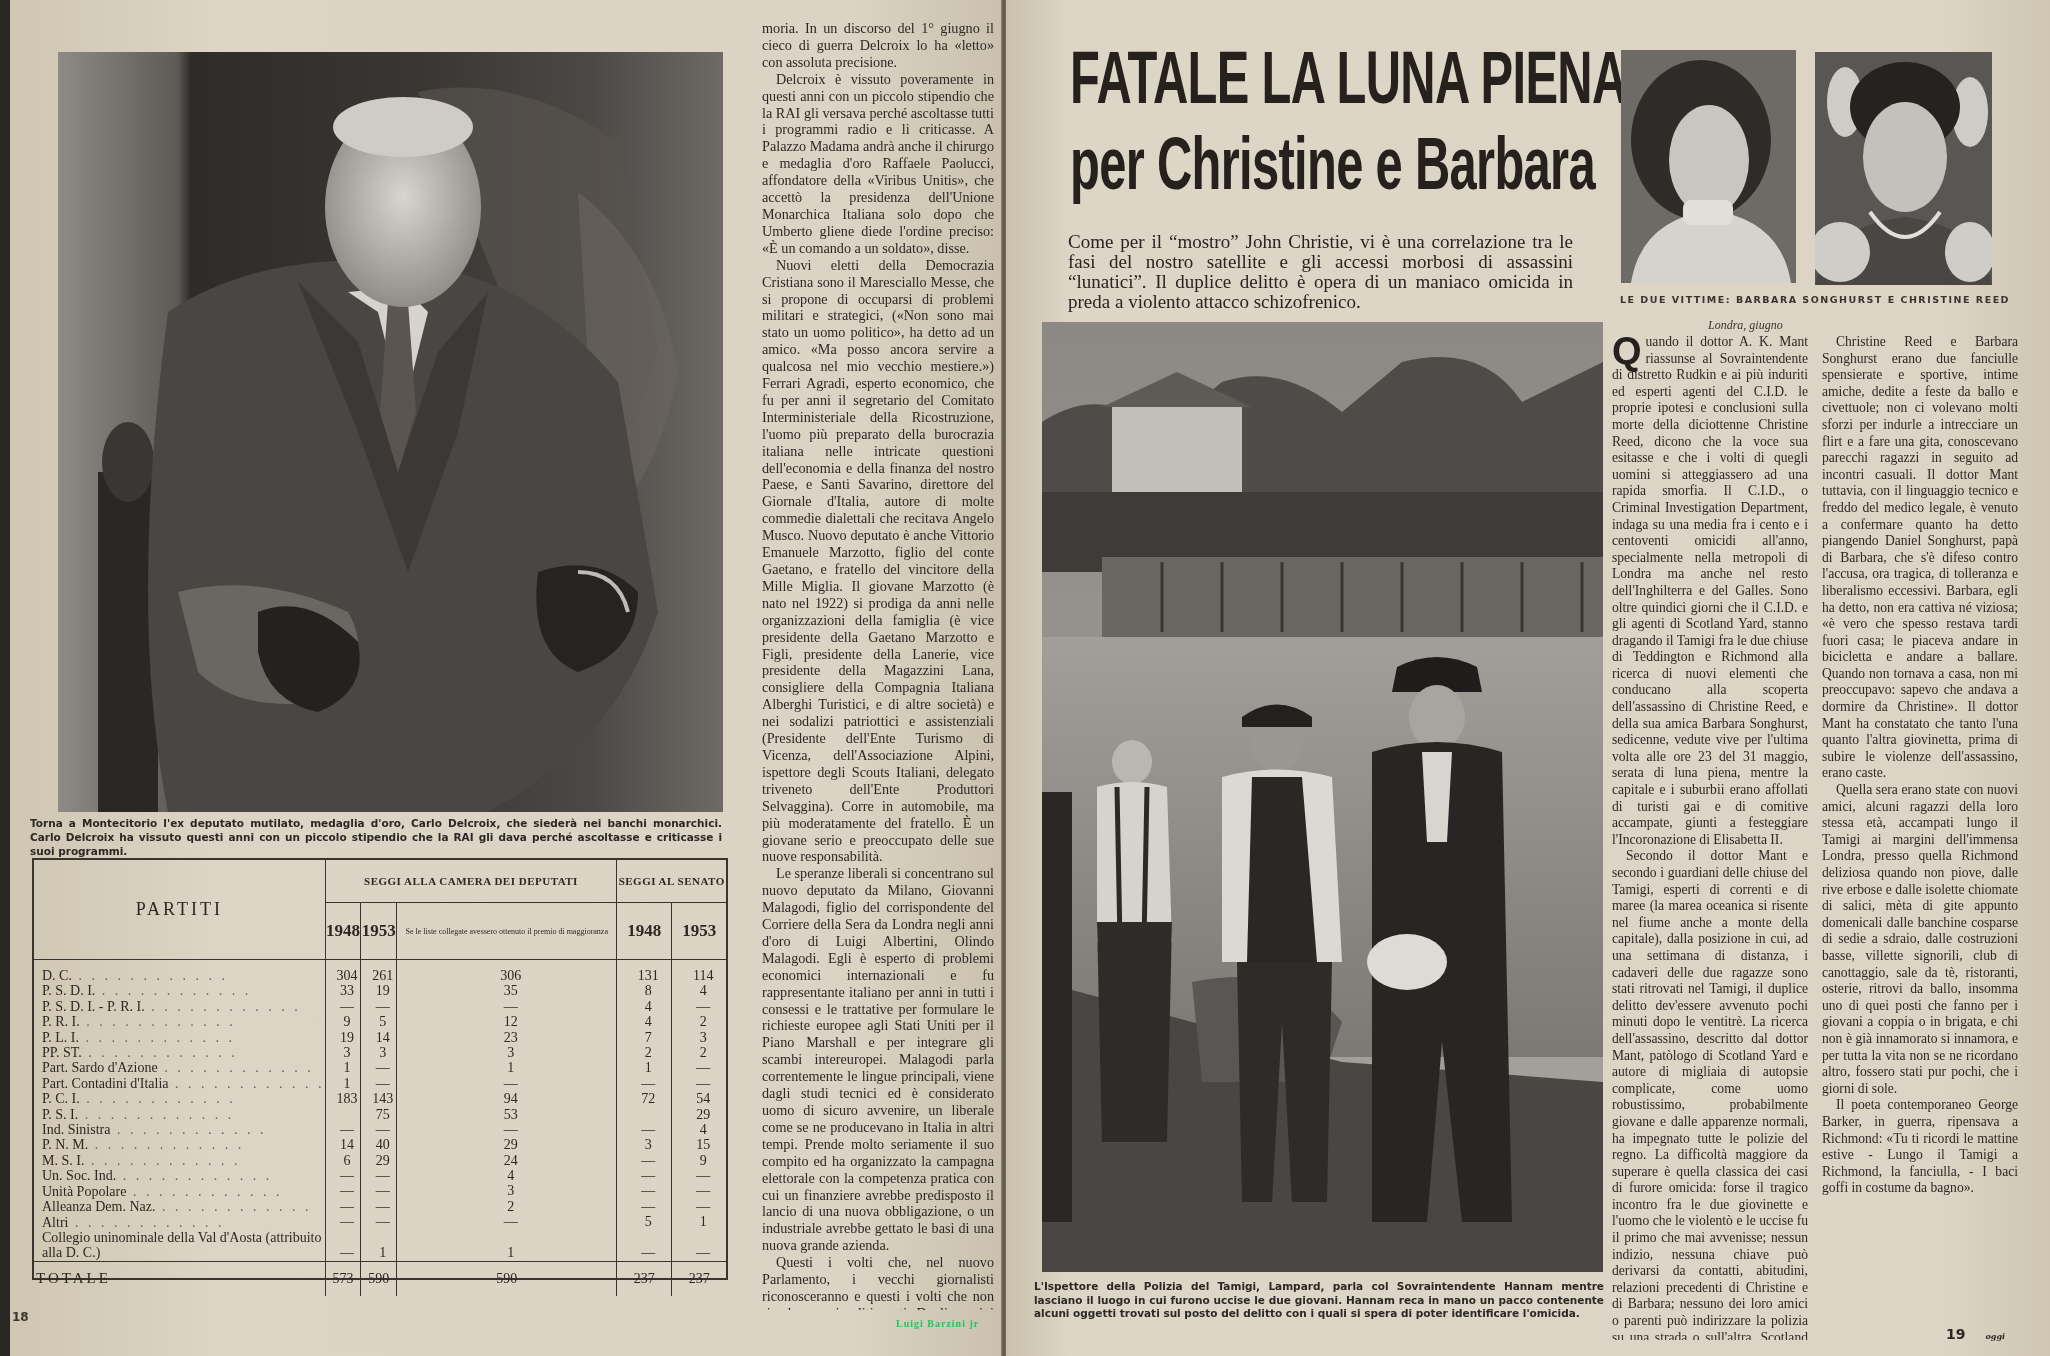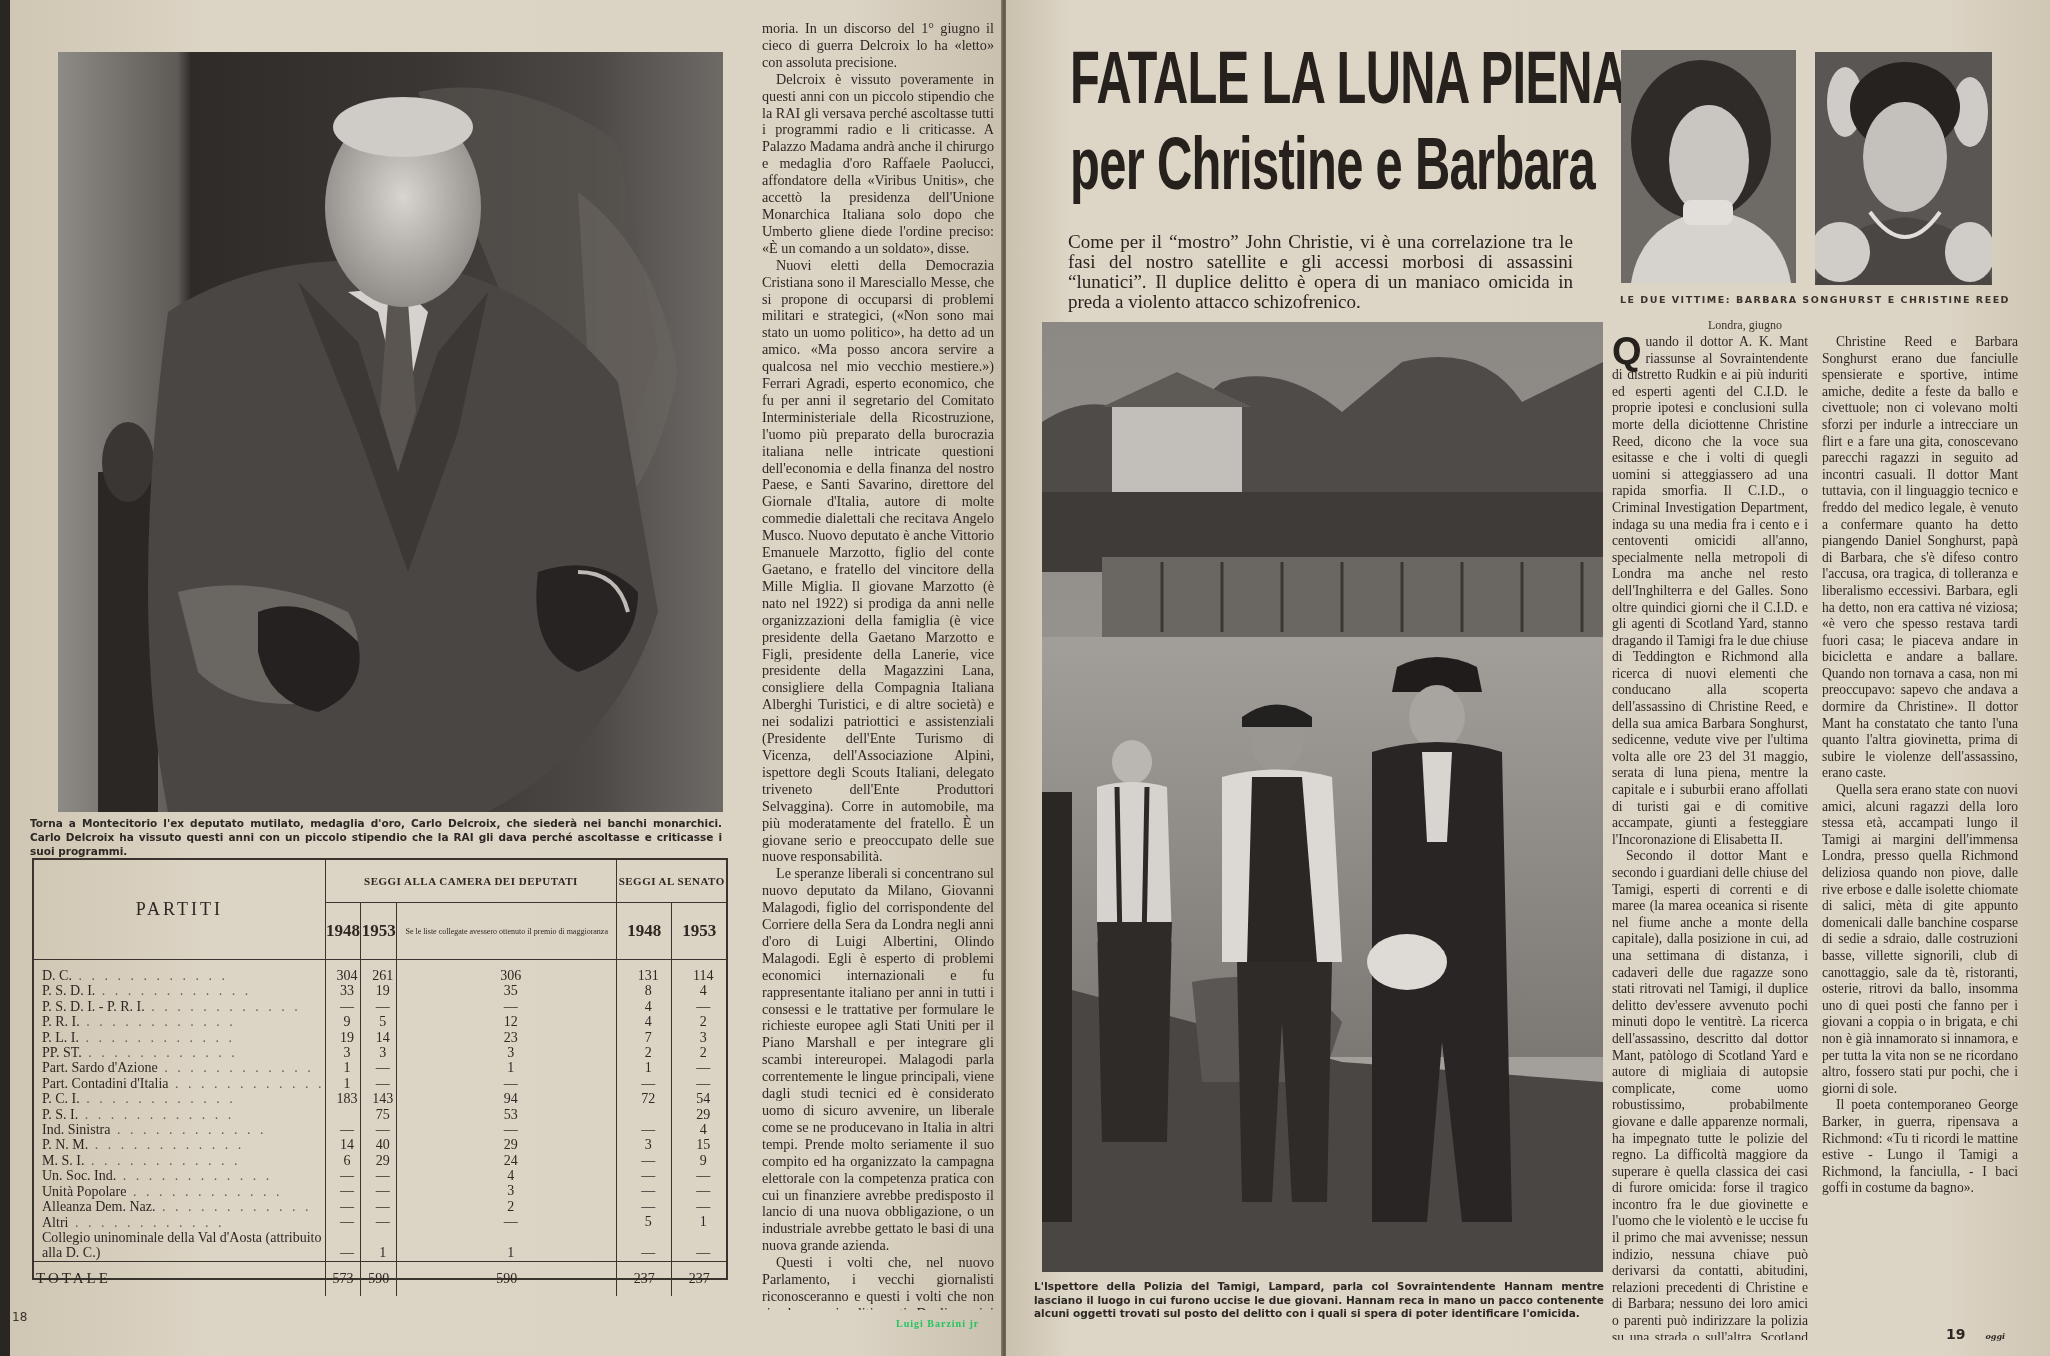--- a/index.html
+++ b/index.html
@@ -60,42 +60,42 @@
     font-size: 14.2px; line-height: 16.9px; text-align: justify; color: #2d2824;
     hyphens: auto;
   }
   .col-text p { margin: 0; text-indent: 14px; }
   .col-text p.noindent { text-indent: 0; }
   .signature {
     position: absolute; left: 896px; top: 1318px; font-family: "Liberation Serif", serif;
     font-weight: bold; font-size: 10px; letter-spacing: 1px; color: #22c55e;
   }
   .page-num-left { position: absolute; left: 12px; top: 1310px; font-family: "DejaVu Sans", sans-serif;
-    font-weight: normal; font-size: 12px; color: #3a342e; }
+    font-weight: bold; font-size: 12px; color: #3a342e; }
 
   .headline {
     position: absolute; left: 1070px; top: 38px; width: 500px;
     font-family: "Liberation Sans", sans-serif; font-weight: bold; color: #26211d;
     transform-origin: left top;
   }
   .headline .l1 { font-size: 74px; line-height: 80px; letter-spacing: -1px; transform: scaleX(0.66); transform-origin: left; white-space: nowrap; display: block; }
   .headline .l2 { font-size: 74px; line-height: 80px; letter-spacing: -1px; transform: scaleX(0.66); transform-origin: left; white-space: nowrap; display: block; margin-top: 6px; }
   .standfirst {
     position: absolute; left: 1068px; top: 232px; width: 505px;
     font-family: "Liberation Serif", serif; font-size: 19px; line-height: 20px;
     text-align: justify; color: #2a2420;
   }
   .vict-caption {
     position: absolute; left: 1620px; top: 294px; width: 376px;
     font-family: "DejaVu Sans", sans-serif; font-size: 9.5px; font-weight: bold;
     letter-spacing: 1.5px; color: #3a342e; white-space: nowrap;
   }
   .dateline {
     position: absolute; left: 1708px; top: 318px; font-family: "Liberation Serif", serif;
-    font-size: 12px; color: #3a342e;
+    font-style: italic; font-size: 12px; color: #3a342e;
   }
   .dropcap {
     float: left; font-family: "Liberation Sans", sans-serif; font-weight: bold;
     font-size: 38px; line-height: 30px; margin: 2px 4px 0 0; color: #26211d;
   }
   .page-num-right {
     position: absolute; left: 1946px; top: 1326px; font-family: "DejaVu Sans", sans-serif;
     font-weight: bold; font-size: 14px; color: #2b2622;
   }
   .page-num-right .mag { font-size: 8px; margin-left: 20px; font-family: "DejaVu Serif", serif; font-style: italic; }

